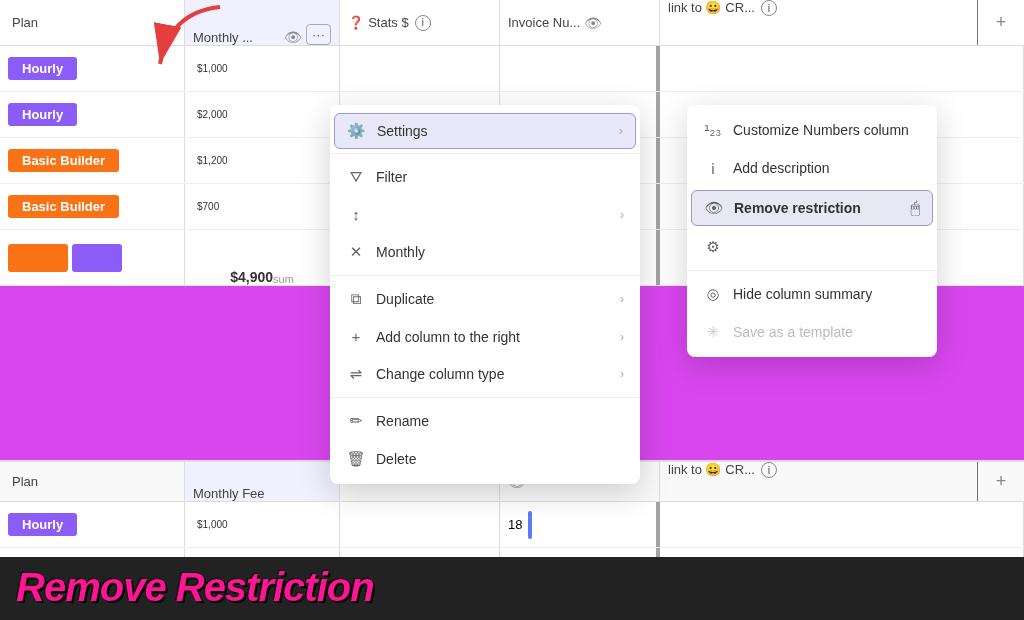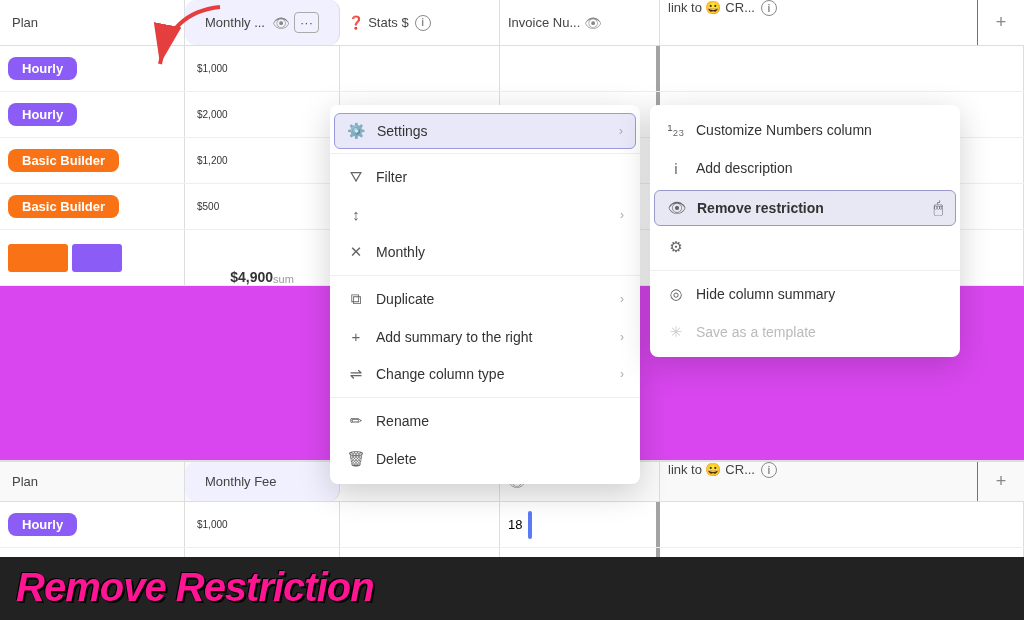--- a/index.html
+++ b/index.html
@@ -37,29 +37,28 @@
       font-size: 13px;
       color: #444;
       border-right: 1px solid #ddd;
       font-weight: 500;
     }
 
     .col-monthly-header {
       width: 155px;
       min-width: 155px;
       display: flex;
-      align-items: center;
-      padding: 0 20px;
+      align-items: flex-end;
+      padding: 0 8px;
       font-size: 13px;
       color: #444;
       border-right: 1px solid #ddd;
       font-weight: 500;
       position: relative;
       background: #f0f0ff;
-      border-radius: 11px;
     }
 
     .col-monthly-header .col-label {
       flex: 1;
       overflow: hidden;
       text-overflow: ellipsis;
       white-space: nowrap;
     }
 
     .header-icon {
@@ -136,21 +135,21 @@
     .cell-plan {
       width: 185px;
       min-width: 185px;
       display: flex;
       align-items: center;
       padding: 6px 8px;
       border-right: 1px solid #ddd;
     }
 
     .plan-badge {
-      border-radius: 8px;
+      border-radius: 3px;
       padding: 4px 14px;
       font-size: 13px;
       font-weight: 600;
       color: #fff;
       display: inline-block;
     }
 
     .badge-purple { background: #8b5cf6; }
     .badge-orange { background: #f97316; }
 
@@ -295,22 +294,22 @@
     .menu-divider {
       height: 1px;
       background: #eee;
       margin: 4px 0;
     }
 
     
     .context-menu-right {
       position: absolute;
       top: 105px;
-      left: 650px;
-      width: 310px;
+      left: 687px;
+      width: 250px;
       background: #fff;
       border-radius: 8px;
       box-shadow: 0 8px 32px rgba(0,0,0,0.18);
       padding: 6px 0;
       z-index: 100;
     }
 
     .menu-item.active-hover {
       background: #e8e8f5;
     }
@@ -445,21 +444,21 @@
     <div class="cell-stats"></div>
     <div class="cell-invoice"></div>
     <div class="cell-link"></div>
   </div>
 
   <div class="table-row">
     <div class="cell-plan">
       <span class="plan-badge badge-orange">Basic Builder</span>
     </div>
     <div class="cell-monthly">
-      <span>$500</span>
+      <span>$700</span>
     </div>
     <div class="cell-stats"></div>
     <div class="cell-invoice"></div>
     <div class="cell-link"></div>
   </div>
 
   <div class="summary-row">
     <div class="summary-cell-plan">
       <div class="summary-color-bar" style="width:60px;background:#f97316;"></div>
       <div class="summary-color-bar" style="width:50px;background:#8b5cf6;"></div>
@@ -551,21 +550,21 @@
   <div class="menu-divider"></div>
 
   <div class="menu-item">
     <span class="menu-item-icon">⧉</span>
     <span class="menu-item-label">Duplicate</span>
     <span class="menu-item-arrow">›</span>
   </div>
 
   <div class="menu-item">
     <span class="menu-item-icon">+</span>
-    <span class="menu-item-label">Add summary to the right</span>
+    <span class="menu-item-label">Add column to the right</span>
     <span class="menu-item-arrow">›</span>
   </div>
 
   <div class="menu-item">
     <span class="menu-item-icon">⇌</span>
     <span class="menu-item-label">Change column type</span>
     <span class="menu-item-arrow">›</span>
   </div>
 
   <div class="menu-divider"></div>

